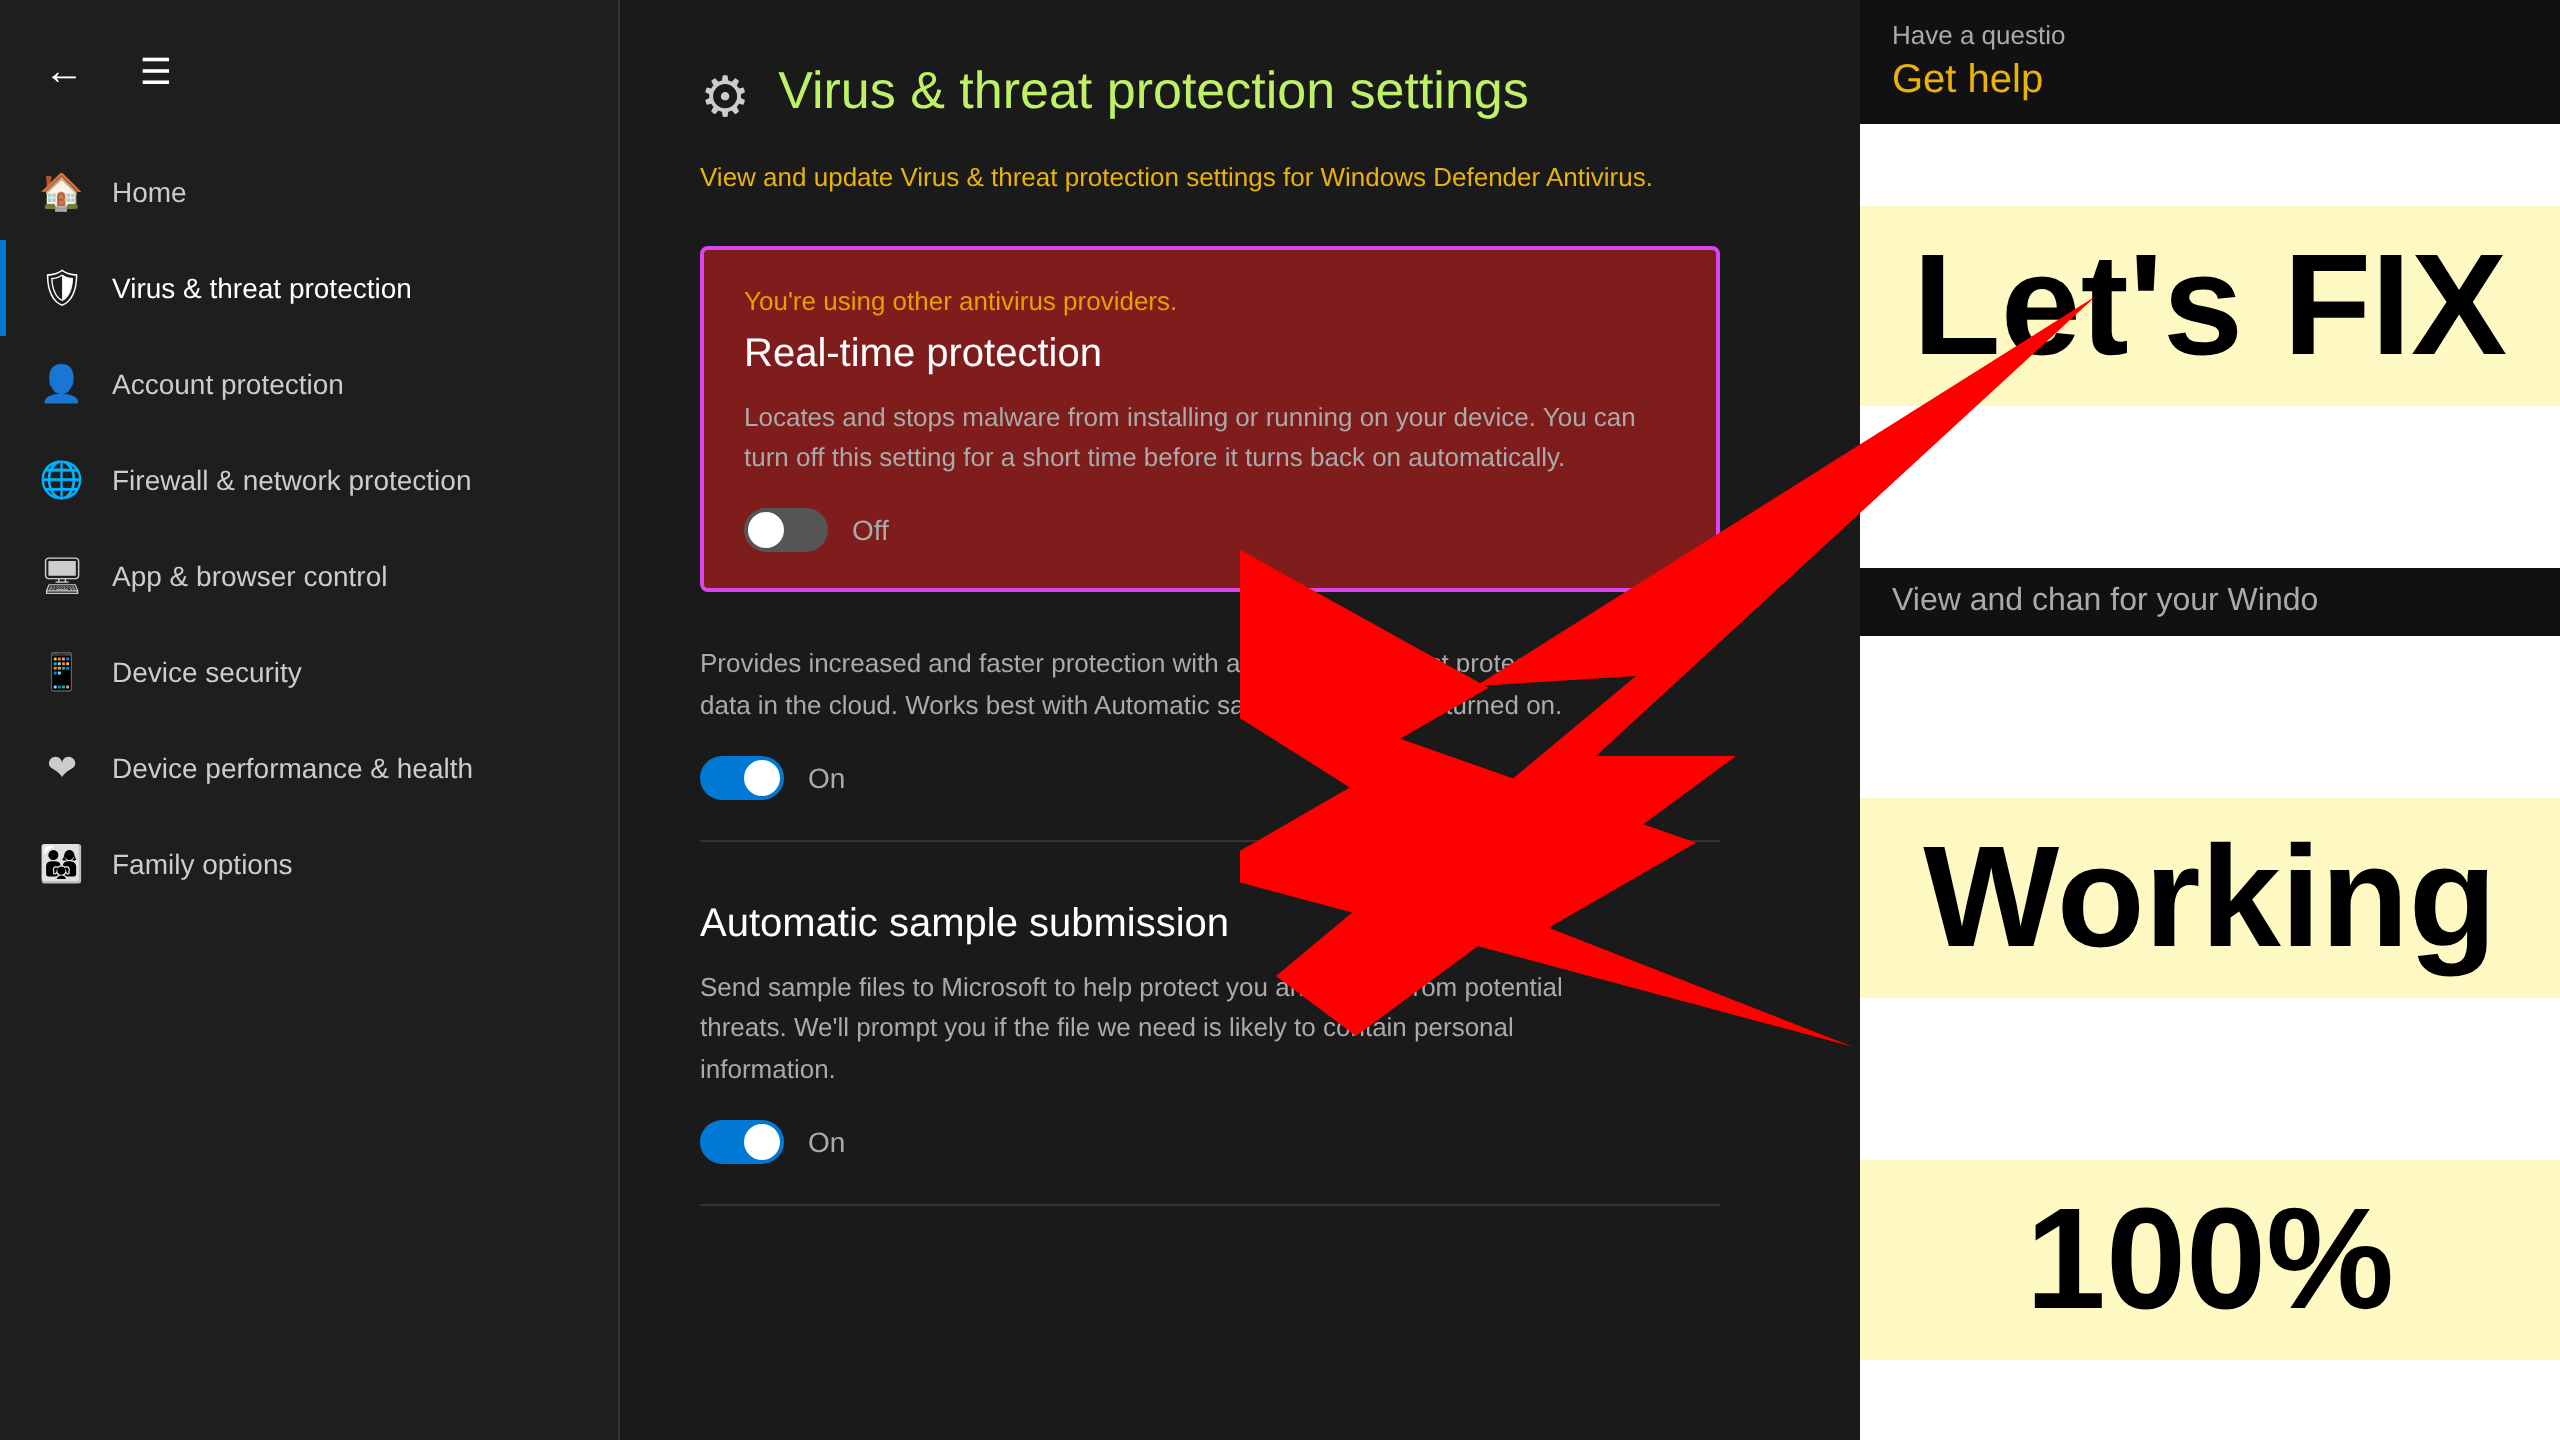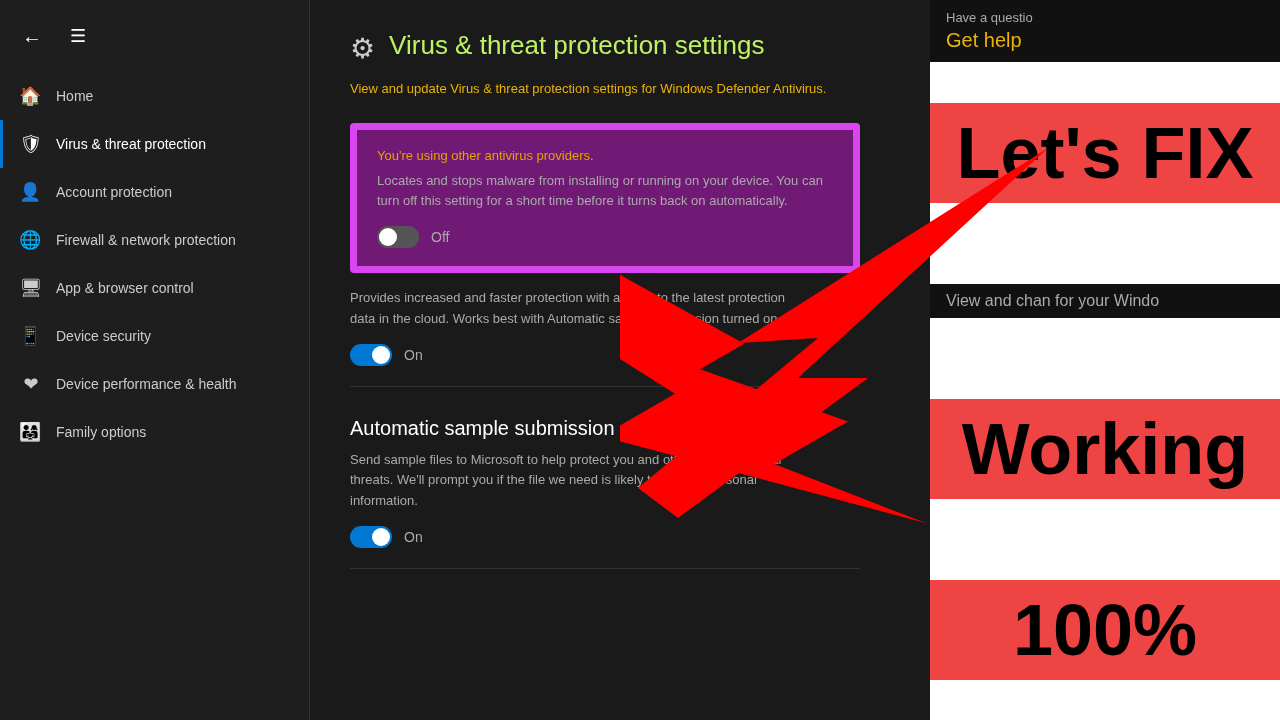--- a/index.html
+++ b/index.html
@@ -109,26 +109,26 @@
     .page-subtitle {
       font-size: 13px;
       color: #eab308;
       margin-bottom: 24px;
       max-width: 550px;
       line-height: 1.5;
     }
 
     
     .protection-box {
-      border: 7px solid #d946ef;
+      border: 2px solid #d946ef;
       border-radius: 4px;
       padding: 18px 20px;
-      background: #701a75;
+      background: #7f1d1d;
       max-width: 510px;
-      margin-bottom: 15px;
+      margin-bottom: 26px;
     }
     .warning-text {
       font-size: 13px;
       color: #e8a000;
       margin-bottom: 8px;
     }
     .section-title {
       font-size: 20px;
       font-weight: 400;
       color: #fff;
@@ -212,21 +212,21 @@
     }
     .overlay-main {
       background: #fff;
       flex: 1;
       display: flex;
       flex-direction: column;
       justify-content: space-around;
       padding: 0;
     }
     .overlay-text-block {
-      background: #ef4444;
+      background: #fef9c3;
       padding: 14px 10px;
       display: flex;
       align-items: center;
       justify-content: center;
       text-align: center;
     }
     .big-text {
       font-size: 72px;
       font-weight: 900;
       color: #000;
@@ -303,20 +303,21 @@
 <div class="main-content" style="position:relative;">
 
   <div class="page-header">
     <span class="gear-icon-big">⚙</span>
     <h1 class="page-title">Virus &amp; threat protection settings</h1>
   </div>
   <p class="page-subtitle">View and update Virus &amp; threat protection settings for Windows Defender Antivirus.</p>
 
   <div class="protection-box">
     <div class="warning-text">You're using other antivirus providers.</div>
+    <div class="section-title">Real-time protection</div>
     <p class="section-desc">Locates and stops malware from installing or running on your device. You can turn off this setting for a short time before it turns back on automatically.</p>
     <div class="toggle-row">
       <div class="toggle">
         <div class="toggle-knob"></div>
       </div>
       <span class="toggle-label">Off</span>
     </div>
   </div>
 
   <div class="section-block">

